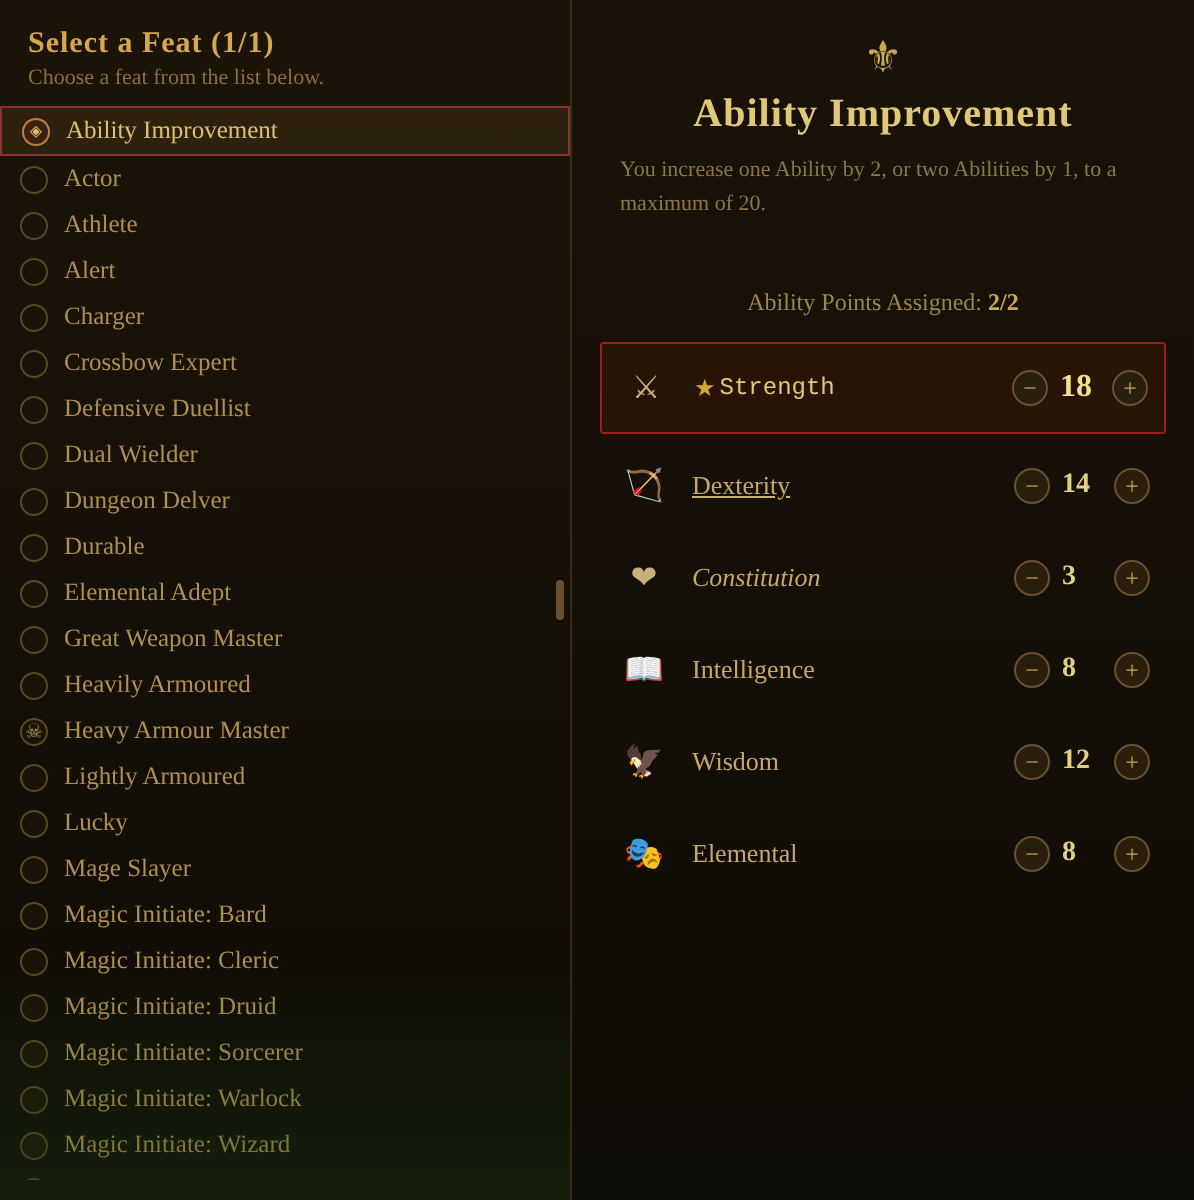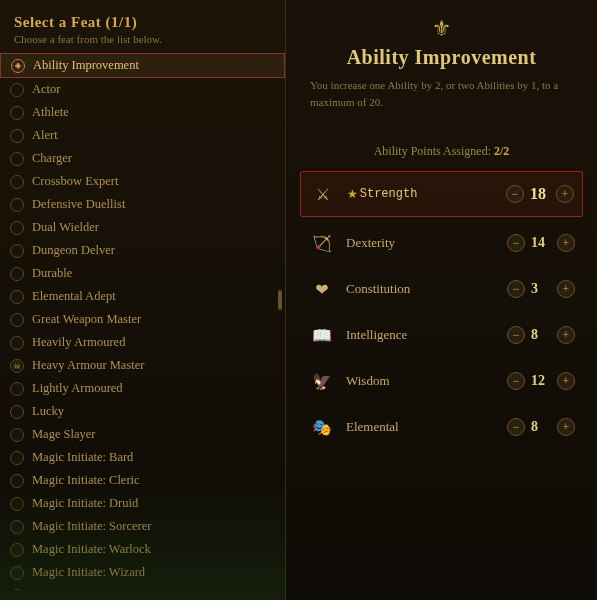--- a/index.html
+++ b/index.html
@@ -374,32 +374,32 @@
           <span class="ability-name">Strength</span>
         </div>
         <div class="ability-controls">
           <div class="ability-btn">−</div>
           <span class="ability-value">18</span>
           <div class="ability-btn">+</div>
         </div>
       </div>
       <div class="ability-row">
         <div class="ability-row-icon">🏹</div>
-        <div style="flex: 1 1 0%; display: flex; align-items: flex-end;">
+        <div style="flex: 1 1 0%; display: flex; align-items: flex-end; text-decoration: underline;">
           <span class="ability-name">Dexterity</span>
         </div>
         <div class="ability-controls">
           <div class="ability-btn">−</div>
           <span class="ability-value">14</span>
           <div class="ability-btn">+</div>
         </div>
       </div>
       <div class="ability-row">
         <div class="ability-row-icon">❤</div>
-        <div style="flex: 1 1 0%; display: flex; align-items: center;">
+        <div style="flex: 1 1 0%; display: flex; align-items: center; font-style: italic;">
           <span class="ability-name">Constitution</span>
         </div>
         <div class="ability-controls">
           <div class="ability-btn">−</div>
           <span class="ability-value">3</span>
           <div class="ability-btn">+</div>
         </div>
       </div>
       <div class="ability-row">
         <div class="ability-row-icon">📖</div>

